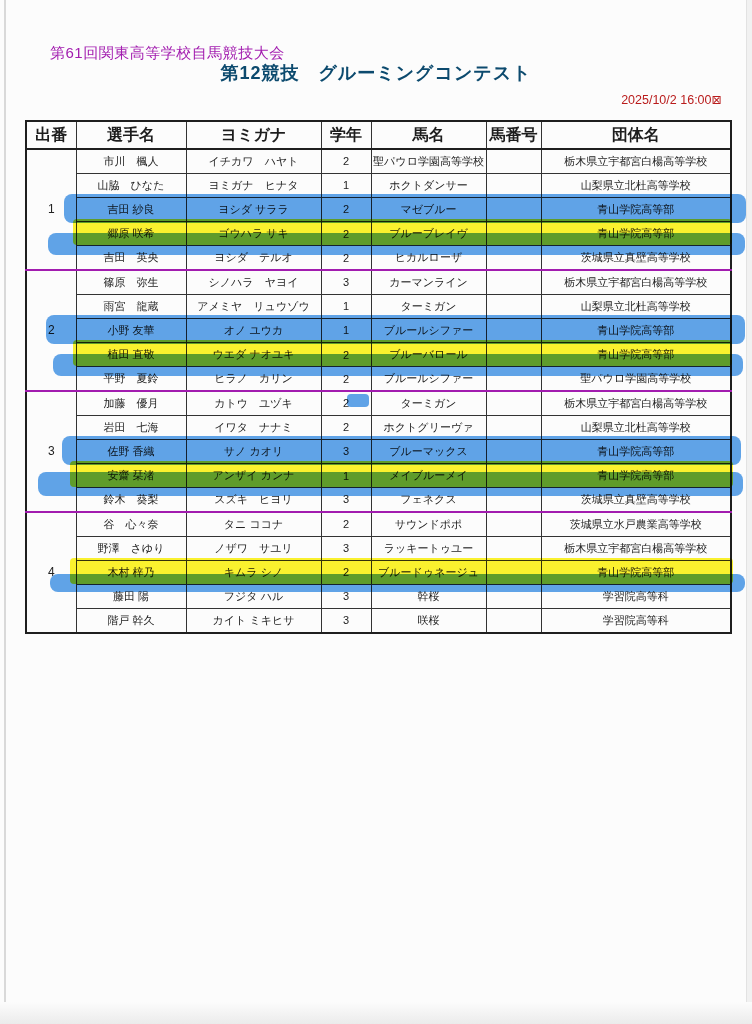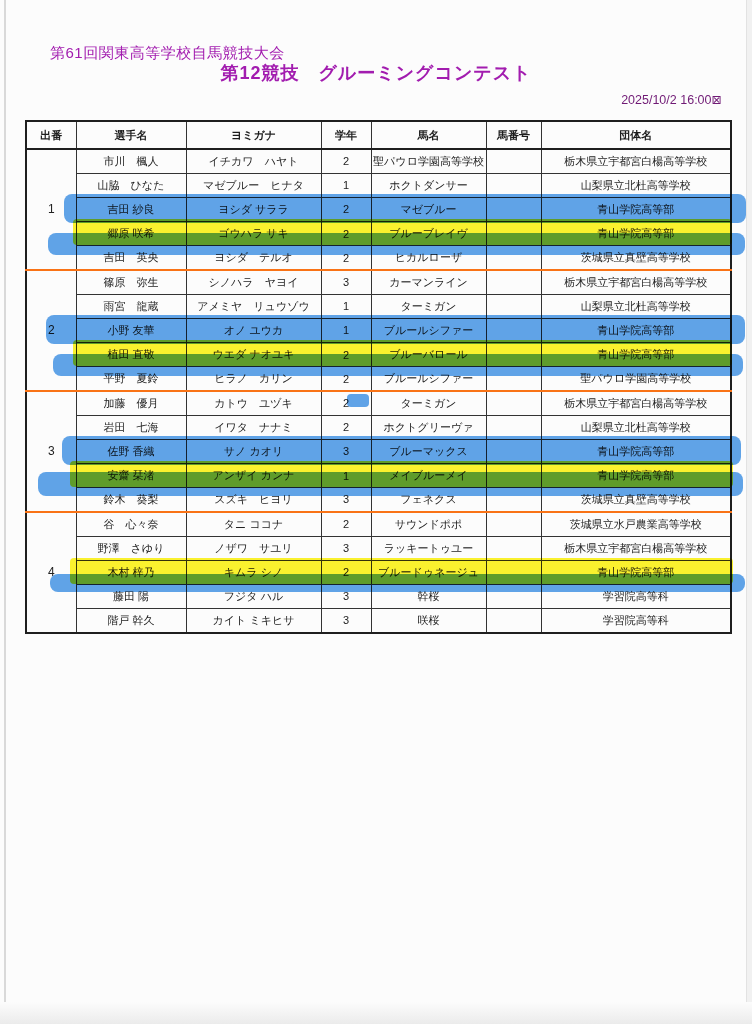--- a/index.html
+++ b/index.html
@@ -16,42 +16,42 @@
   .edge-right-fill { position:absolute; right:0; top:0; width:5px; height:100%; background:#f1f1f1; }
   .edge-bottom { position:absolute; left:0; bottom:0; width:100%; height:22px;
     background:linear-gradient(#fcfcfc, #ebebeb); }
 
   .event-title {
     position:absolute; left:50px; top:44px;
     font-size:15px; color:#a21caf; letter-spacing:0.5px;
   }
   .comp-title {
     position:absolute; left:0; top:61px; width:752px;
-    text-align:center; font-size:18px; font-weight:bold; color:#a21caf;
+    text-align:center; font-size:18px; font-weight:bold; color:#0c4a6e;
     letter-spacing:1px;
   }
   .datetime {
     position:absolute; top:92px; right:30px;
-    font-size:12.5px; color:#701a75;
+    font-size:12.5px; color:#b91c1c;
   }
 
   table.entries {
     position:absolute; left:25px; top:120px; width:705px;
     border-collapse:collapse; table-layout:fixed;
     border:2px solid #1f1f1f;
   }
   .entries th, .entries td {
     border:1px solid #333; text-align:center; vertical-align:middle;
     padding:0; overflow:hidden; white-space:nowrap;
   }
   .entries thead tr { height:28px; }
-  .entries thead th { font-size:11px; font-weight:bold; border-bottom:2px solid #1f1f1f; color:#1d1d1d; }
+  .entries thead th { font-size:16px; font-weight:bold; border-bottom:2px solid #1f1f1f; color:#1d1d1d; }
   .entries tbody tr { height:24.2px; }
   .entries tbody td { font-size:11px; color:#222; }
-  .entries tbody tr.g-start td { border-top:2px solid #f97316; }
+  .entries tbody tr.g-start td { border-top:2px solid #a21caf; }
   .entries td.col-order { font-size:12px; }
 
   
   .hl {
     position:absolute; border-radius:8px;
     mix-blend-mode:multiply; pointer-events:none;
   }
   .hl-blue   { background:var(--hl-blue,#61a5ea); }
   .hl-yellow { background:var(--hl-yellow,#fdf42e); border-radius:4px; }
   .hl-mark   { border-radius:4px; }
@@ -96,21 +96,21 @@
         <td class="col-order" rowspan="5">1</td>
         <td>市川　楓人</td>
         <td>イチカワ　ハヤト</td>
         <td>2</td>
         <td>聖パウロ学園高等学校</td>
         <td></td>
         <td>栃木県立宇都宮白楊高等学校</td>
       </tr>
       <tr>
         <td>山脇　ひなた</td>
-        <td>マゼブルー　ヒナタ</td>
+        <td>ヨミガナ　ヒナタ</td>
         <td>1</td>
         <td>ホクトダンサー</td>
         <td></td>
         <td>山梨県立北杜高等学校</td>
       </tr>
       <tr>
         <td>吉田 紗良</td>
         <td>ヨシダ サララ</td>
         <td>2</td>
         <td>マゼブルー</td>

